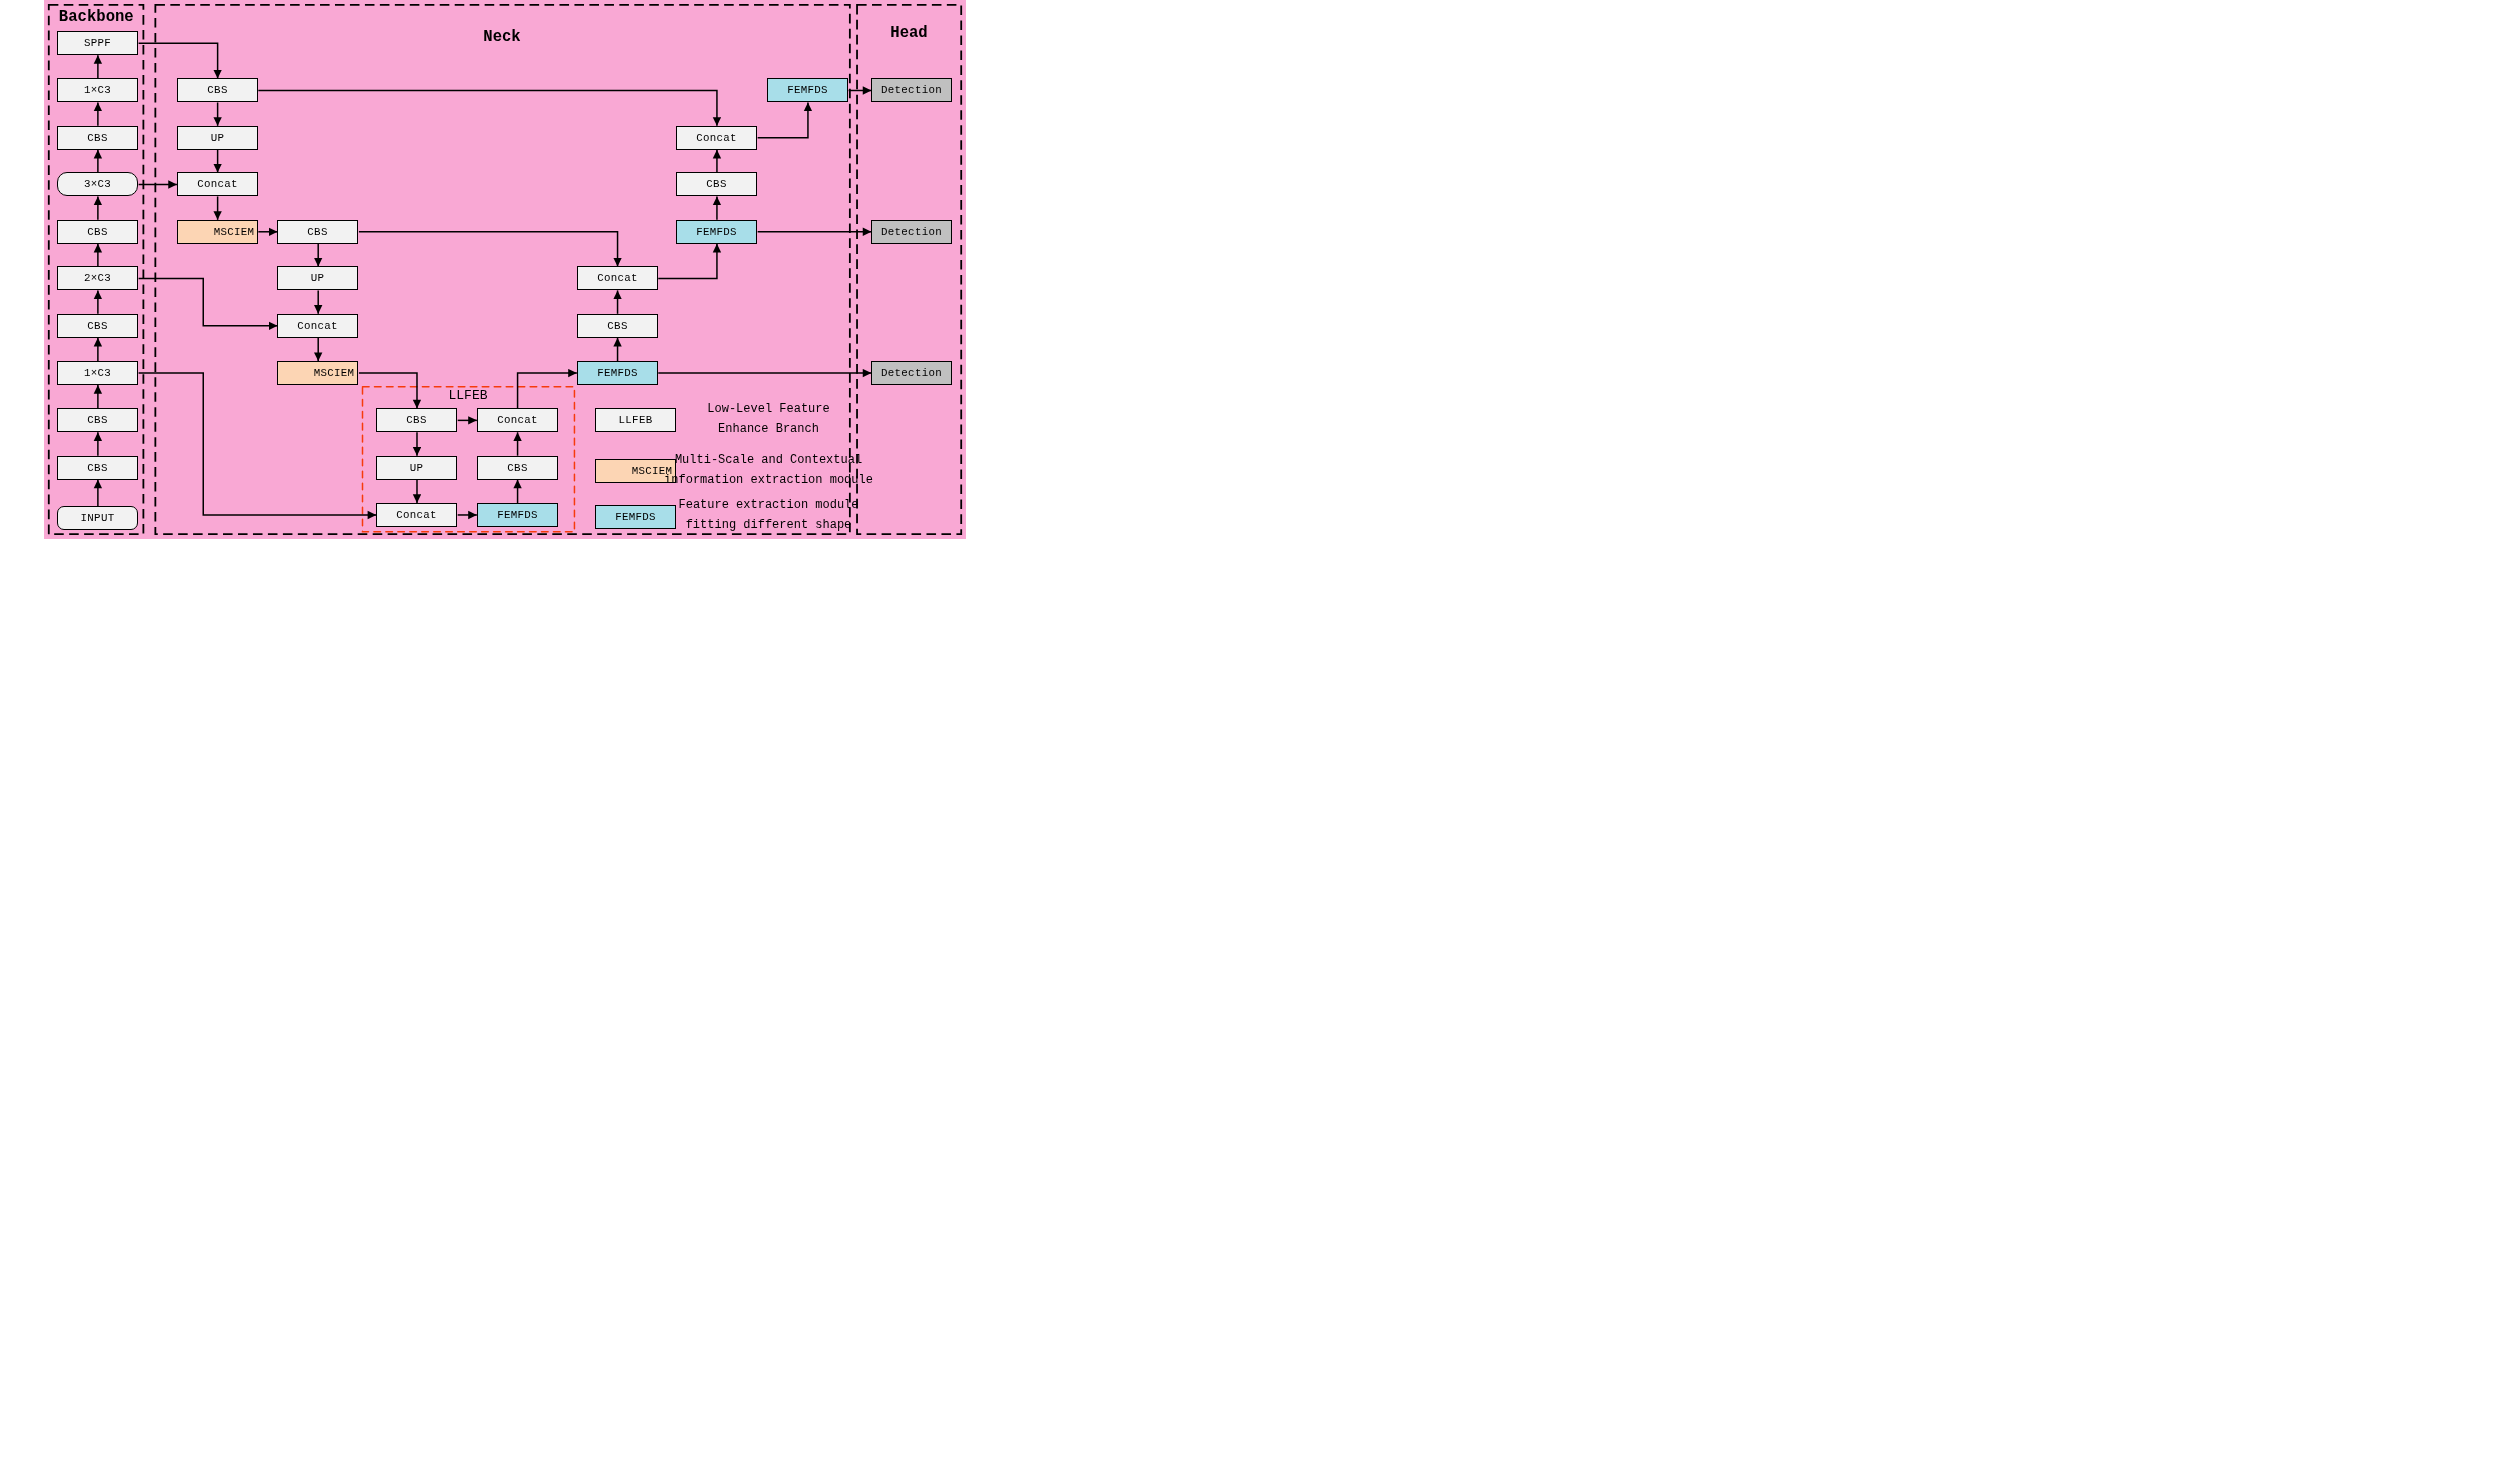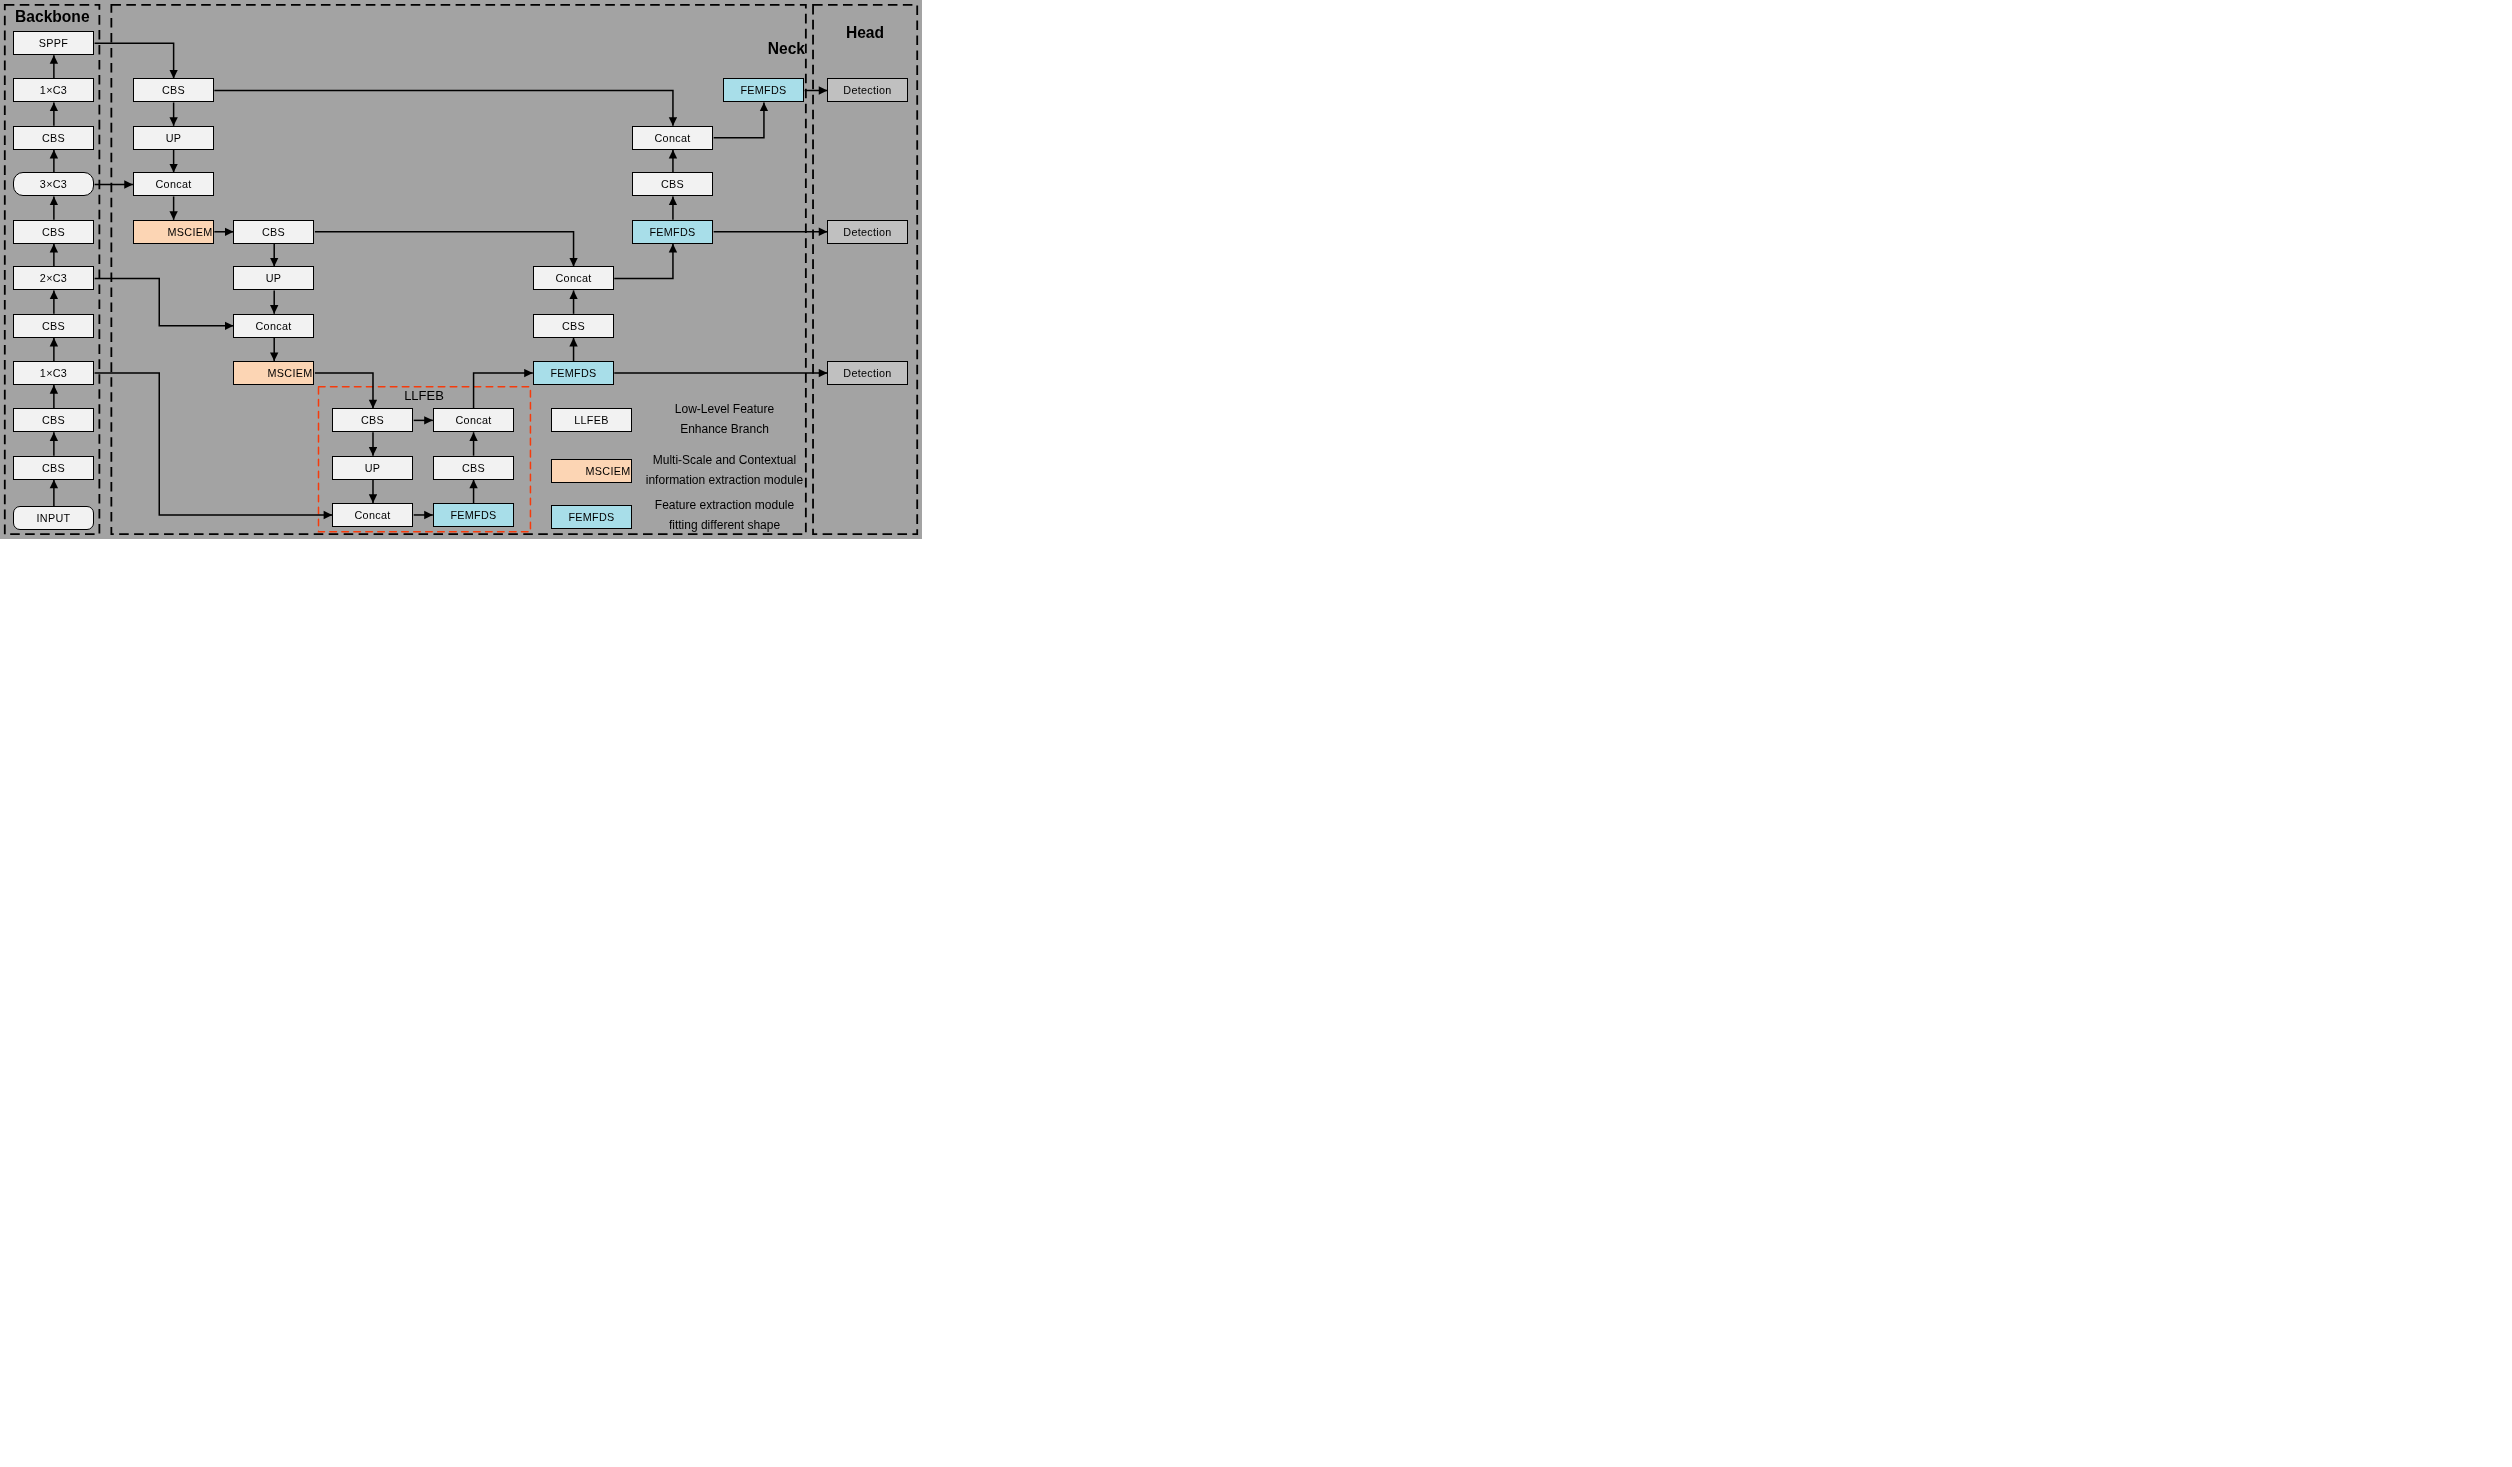--- a/index.html
+++ b/index.html
@@ -1,17 +1,17 @@
 <!DOCTYPE html>
 <html style="--box-fill: #f2f2f2; --mscie-fill: #fcd5b4; --femfds-fill: #a8dee9; --detection-fill: #c0c0c0; --wire: #000000; --llfeb-border: #f63b0c;font-size:9.6px"><head>
 <meta charset="utf-8">
 <style>
   html,body{margin:0;padding:0;background:#ffffff;}
-  .canvas{position:relative;width:922px;height:539px;background:#a3a3a3;overflow:hidden;
-          font-family:Liberation Sans, sans-serif;}
+  .canvas{position:relative;width:922px;height:539px;background:#f9a8d4;overflow:hidden;
+          font-family:Liberation Mono, monospace;margin-left:44px;}
   .edges{position:absolute;left:0;top:0;z-index:1;}
   .wire{fill:none;stroke:var(--wire,#000);stroke-width:2.5;}
   .dash-black{fill:none;stroke:var(--wire,#000);stroke-width:3;stroke-dasharray:16 9;}
   .dash-red{fill:none;stroke:var(--llfeb-border,#f63b0c);stroke-width:2.5;stroke-dasharray:11 9;stroke-linecap:round;}
   .node{position:absolute;width:81px;height:24px;box-sizing:border-box;border:1.5px solid #000;
         background:var(--box-fill,#f2f2f2);display:flex;align-items:center;justify-content:center;
         font-size:10.8px;letter-spacing:0.3px;color:#000;z-index:2;}
   .node.orange{background:var(--mscie-fill,#fcd5b4);padding-left:33px;}
   .node.blue{background:var(--femfds-fill,#a8dee9);}
   .node.gray{background:var(--detection-fill,#c0c0c0);text-align:right;}
@@ -81,21 +81,21 @@
     <polyline class="wire" marker-end="url(#arrow)" points="158,623 266,623 266,860 555,860"></polyline>
     <polyline class="wire" marker-end="url(#arrow)" points="358,151 1124,151 1124,210"></polyline>
     <polyline class="wire" marker-end="url(#arrow)" points="526,387 958,387 958,445"></polyline>
     <polyline class="wire" marker-end="url(#arrow)" points="526,623 623,623 623,682"></polyline>
     <polyline class="wire" marker-end="url(#arrow)" points="791,682 791,623 890,623"></polyline>
     <polyline class="wire" marker-end="url(#arrow)" points="1026,465 1124,465 1124,407"></polyline>
     <polyline class="wire" marker-end="url(#arrow)" points="1192,230 1276,230 1276,171"></polyline>
   </svg>
 
   <div class="sec-title" style="left:4.8px;top:8.4px;width:95px;">Backbone</div>
-  <div class="sec-title" style="left:111px;top:40px;width:694px;text-align:right;">Neck</div>
+  <div class="sec-title" style="left:111px;top:28px;width:694px;">Neck</div>
   <div class="sec-title" style="left:813px;top:24px;width:104px;">Head</div>
   <div class="llfeb-title" style="left:318px;top:388px;width:212px;">LLFEB</div>
 
   <div class="node" style="left:13px;top:31px;">SPPF</div>
   <div class="node" style="left:13px;top:78px;">1×C3</div>
   <div class="node" style="left:13px;top:126px;">CBS</div>
   <div class="node" style="left:13px;top:172px;border-radius:10px;">3×C3</div>
   <div class="node" style="left:13px;top:220px;">CBS</div>
   <div class="node" style="left:13px;top:266px;">2×C3</div>
   <div class="node" style="left:13px;top:314px;">CBS</div>

